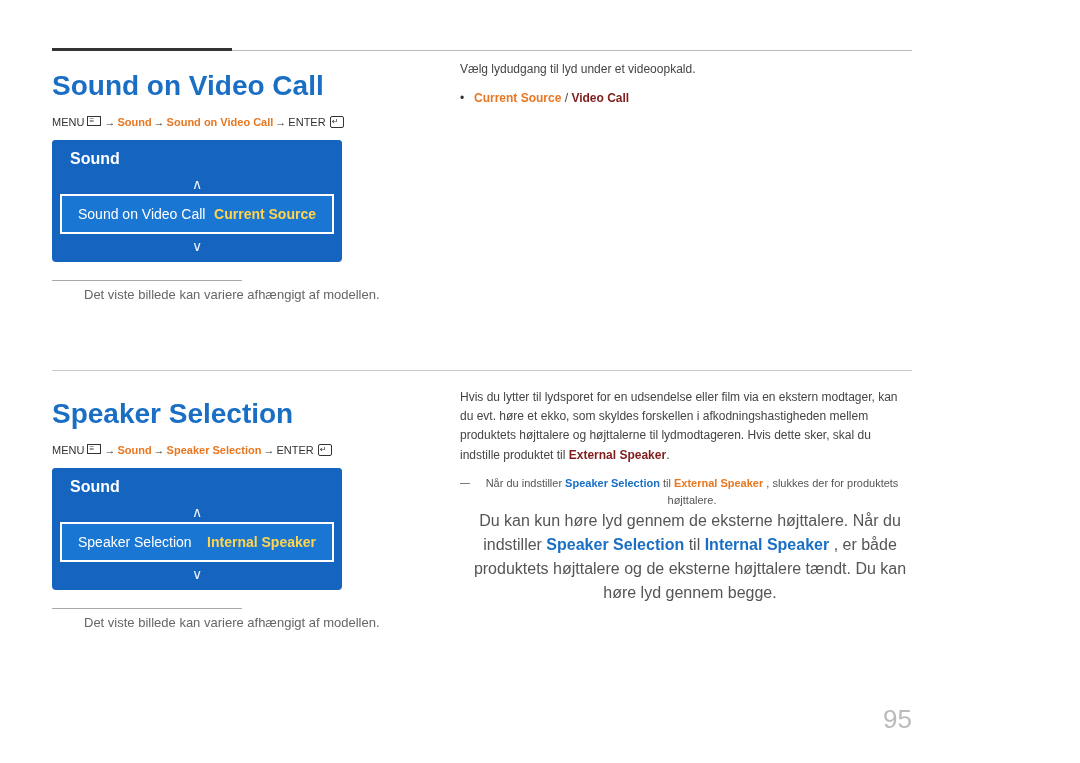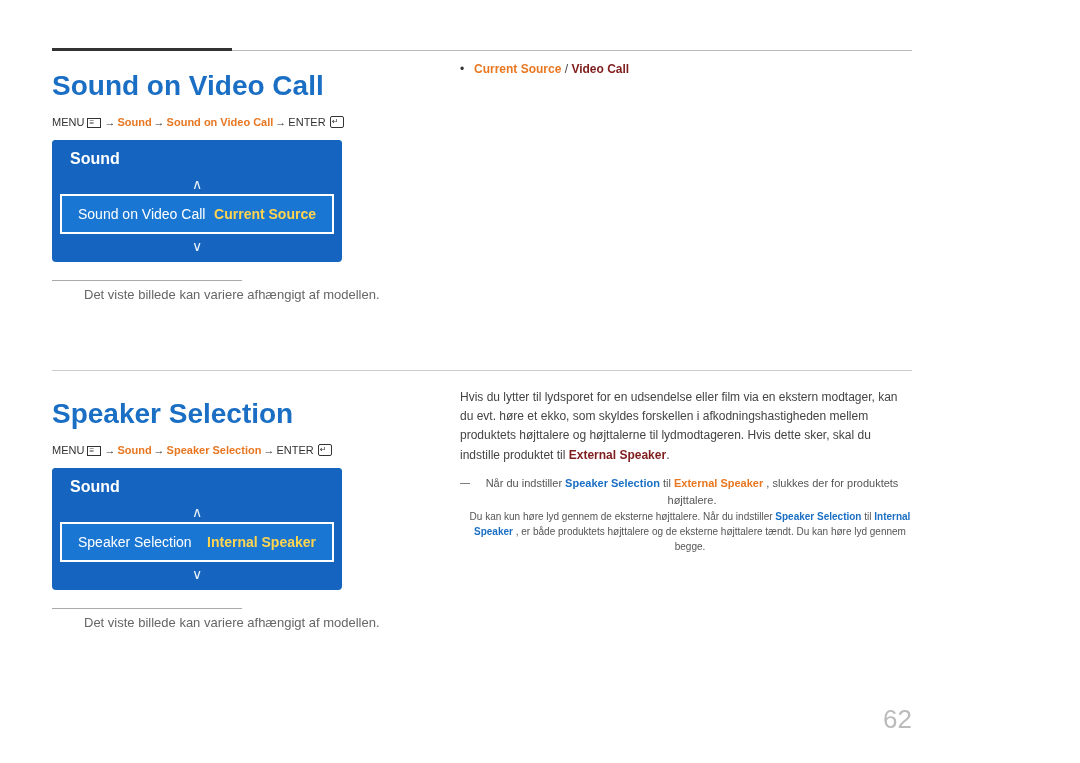--- a/index.html
+++ b/index.html
@@ -52,21 +52,21 @@
       margin-top: 10px;
       margin-bottom: 14px;
     }
 
     
     .menu-path {
       font-size: 11px;
       color: #333;
       margin-bottom: 12px;
       display: flex;
-      align-items: flex-end;
+      align-items: flex-start;
       gap: 2px;
       flex-wrap: wrap;
     }
     .menu-path .menu-icon {
       display: inline-block;
       width: 14px;
       height: 10px;
       border: 1.5px solid #333;
       margin: 0 1px;
       vertical-align: middle;
@@ -249,21 +249,21 @@
     .enter-icon::after {
       content: '↵';
       font-size: 8px;
       position: absolute;
       top: 0px;
       left: 1px;
       color: #333;
     }
 
     .note-sub {
-      font-size: 10px;
+      font-size: 16px;
       color: #555;
       line-height: 1.5;
       margin-left: 8px;
     }
 
     .note-sub .bold-blue { color: #1a6fc4; font-weight: 700; }
   </style>
 </head>
 <body>
 
@@ -297,20 +297,21 @@
       </div>
       <div class="panel-chevron-down">∨</div>
     </div>
 
     <div class="panel-caption-rule"></div>
     <div class="panel-caption">Det viste billede kan variere afhængigt af modellen.</div>
 
   </div>
 
   <div class="right-col">
+    <p class="right-desc">Vælg lydudgang til lyd under et videoopkald.</p>
     <ul class="bullet-list">
       <li>
         <span class="link-orange">Current Source</span><span> / </span><span class="link-blue">Video Call</span>
       </li>
     </ul>
   </div>
 
   <div class="section-divider" style="top:370px;"></div>
 
   <div class="speaker-left">
@@ -361,15 +362,15 @@
       <p class="note-sub">
         <span>Du kan kun høre lyd gennem de eksterne højttalere. Når du indstiller</span>
         <span class="bold-blue">Speaker Selection</span>
         <span>til</span>
         <span class="bold-blue">Internal Speaker</span>
         <span>, er både produktets højttalere og de eksterne højttalere tændt. Du kan høre lyd gennem begge.</span>
       </p>
     </div>
   </div>
 
-  <div class="page-number">62</div>
+  <div class="page-number">95</div>
 
 </div>
 
 </body></html>

